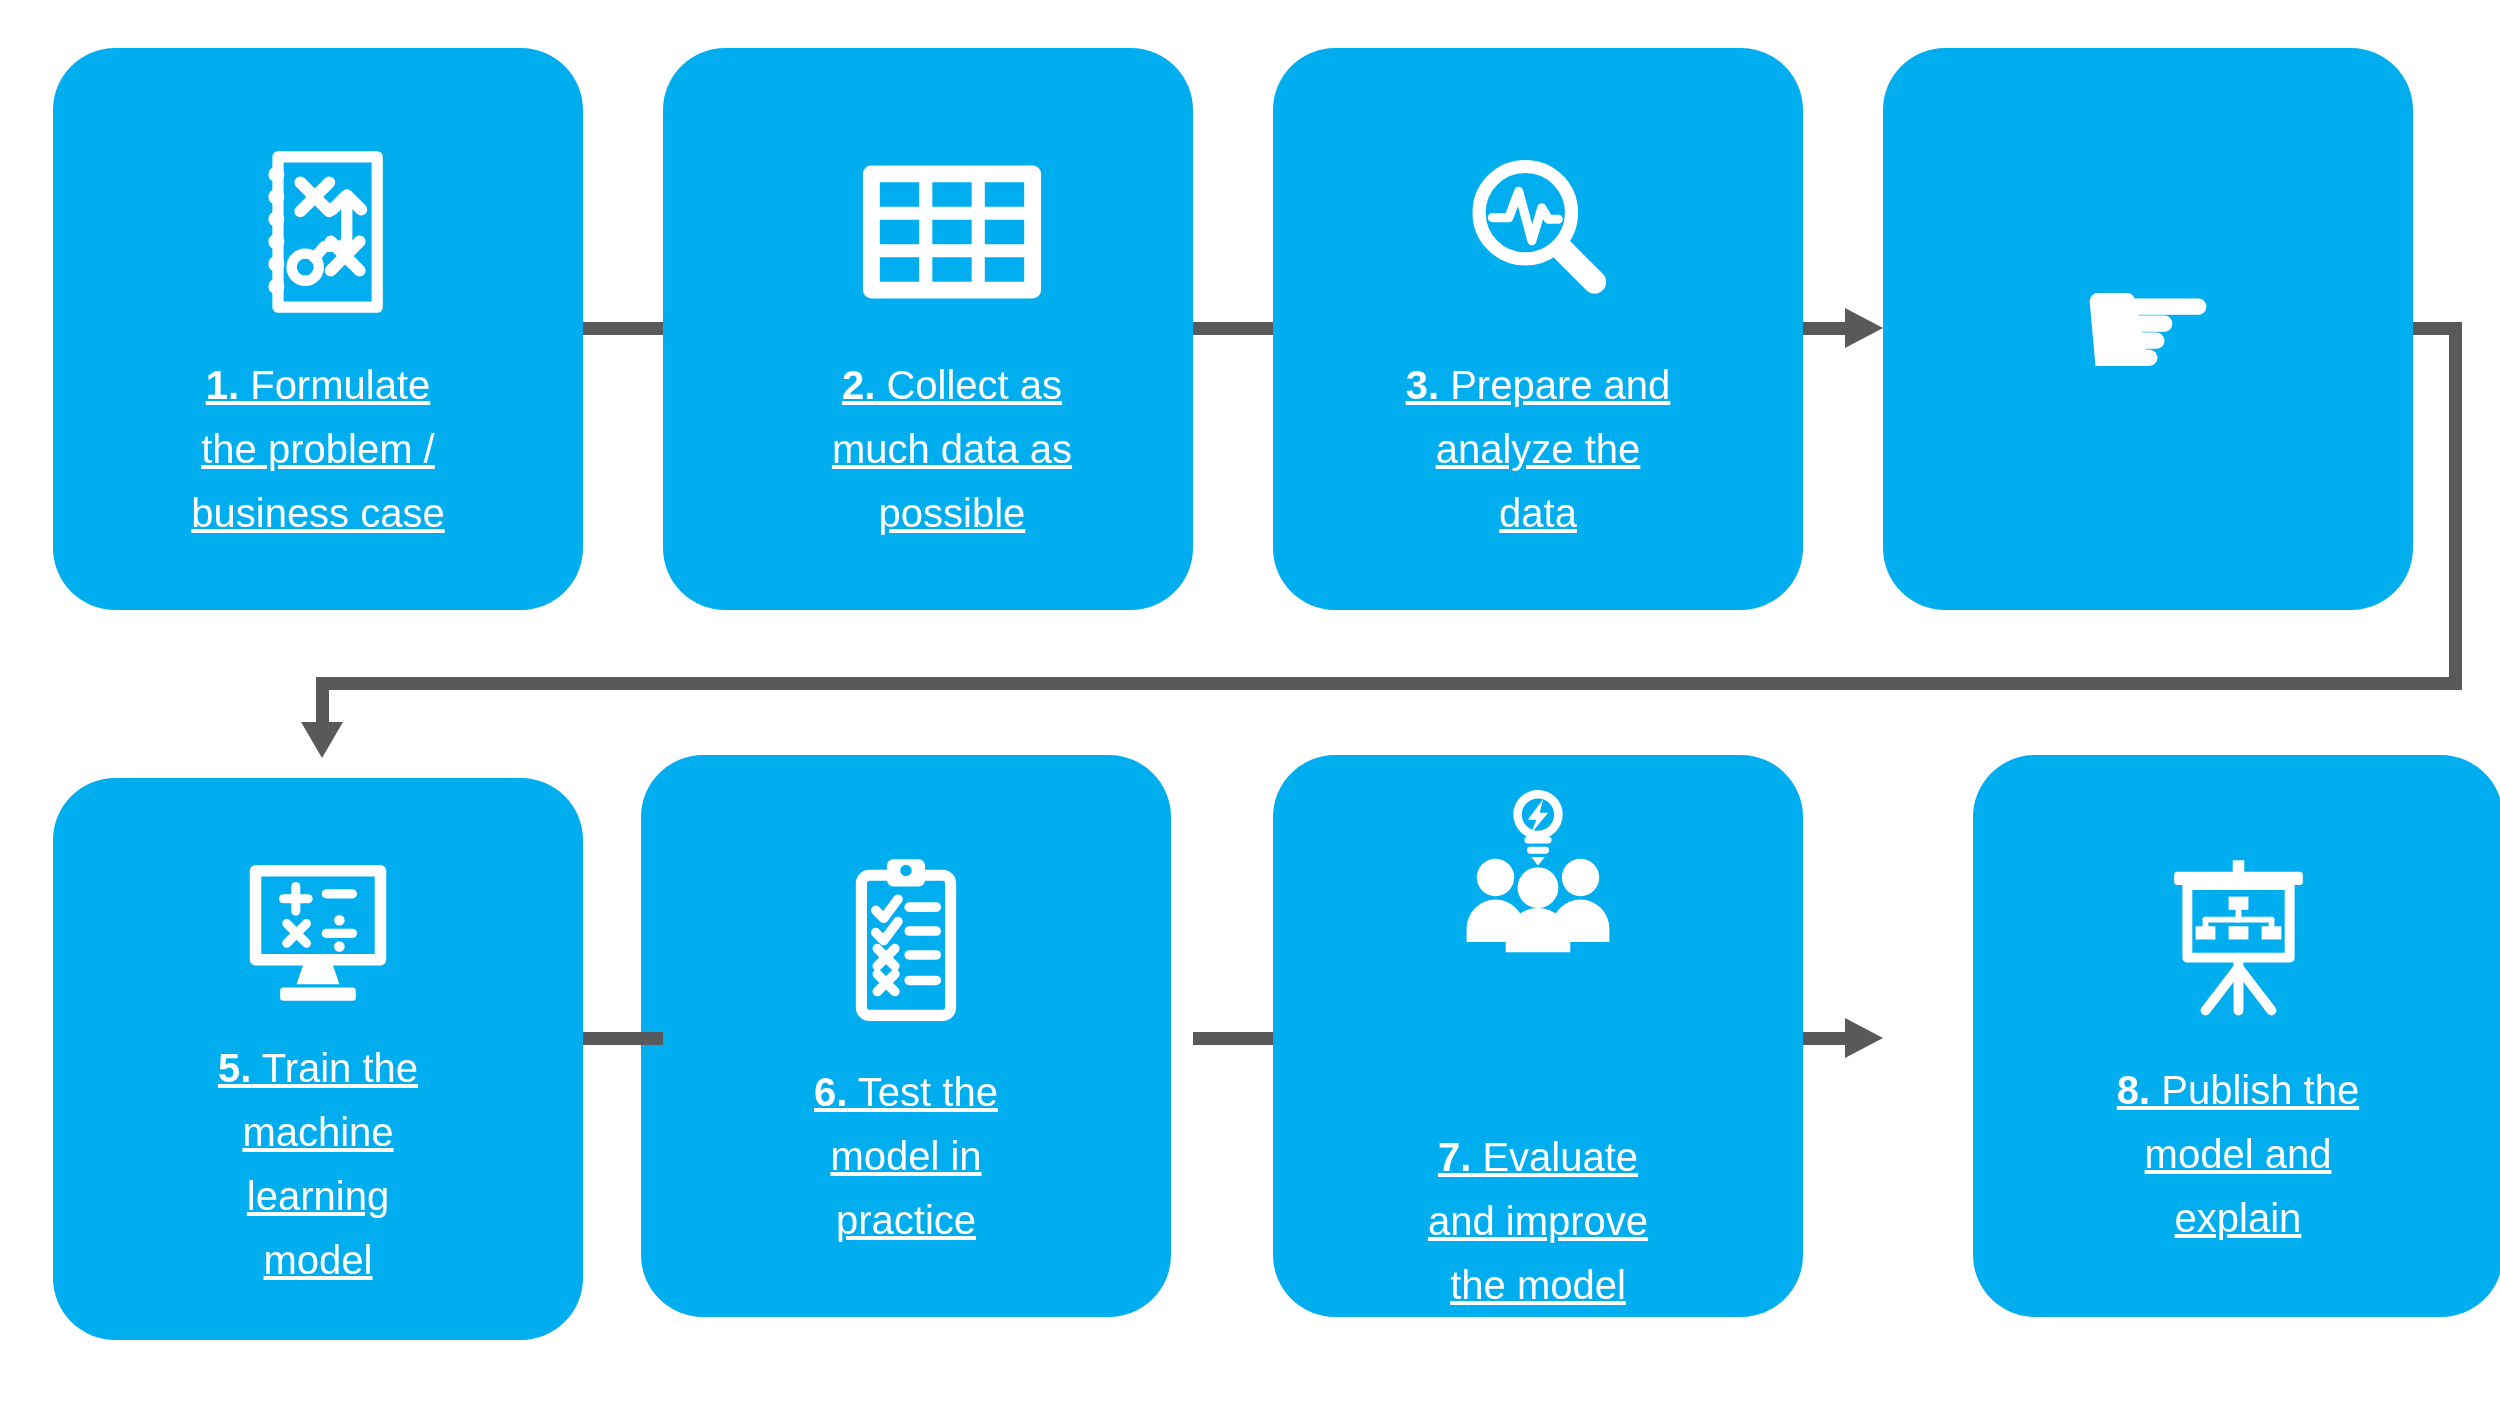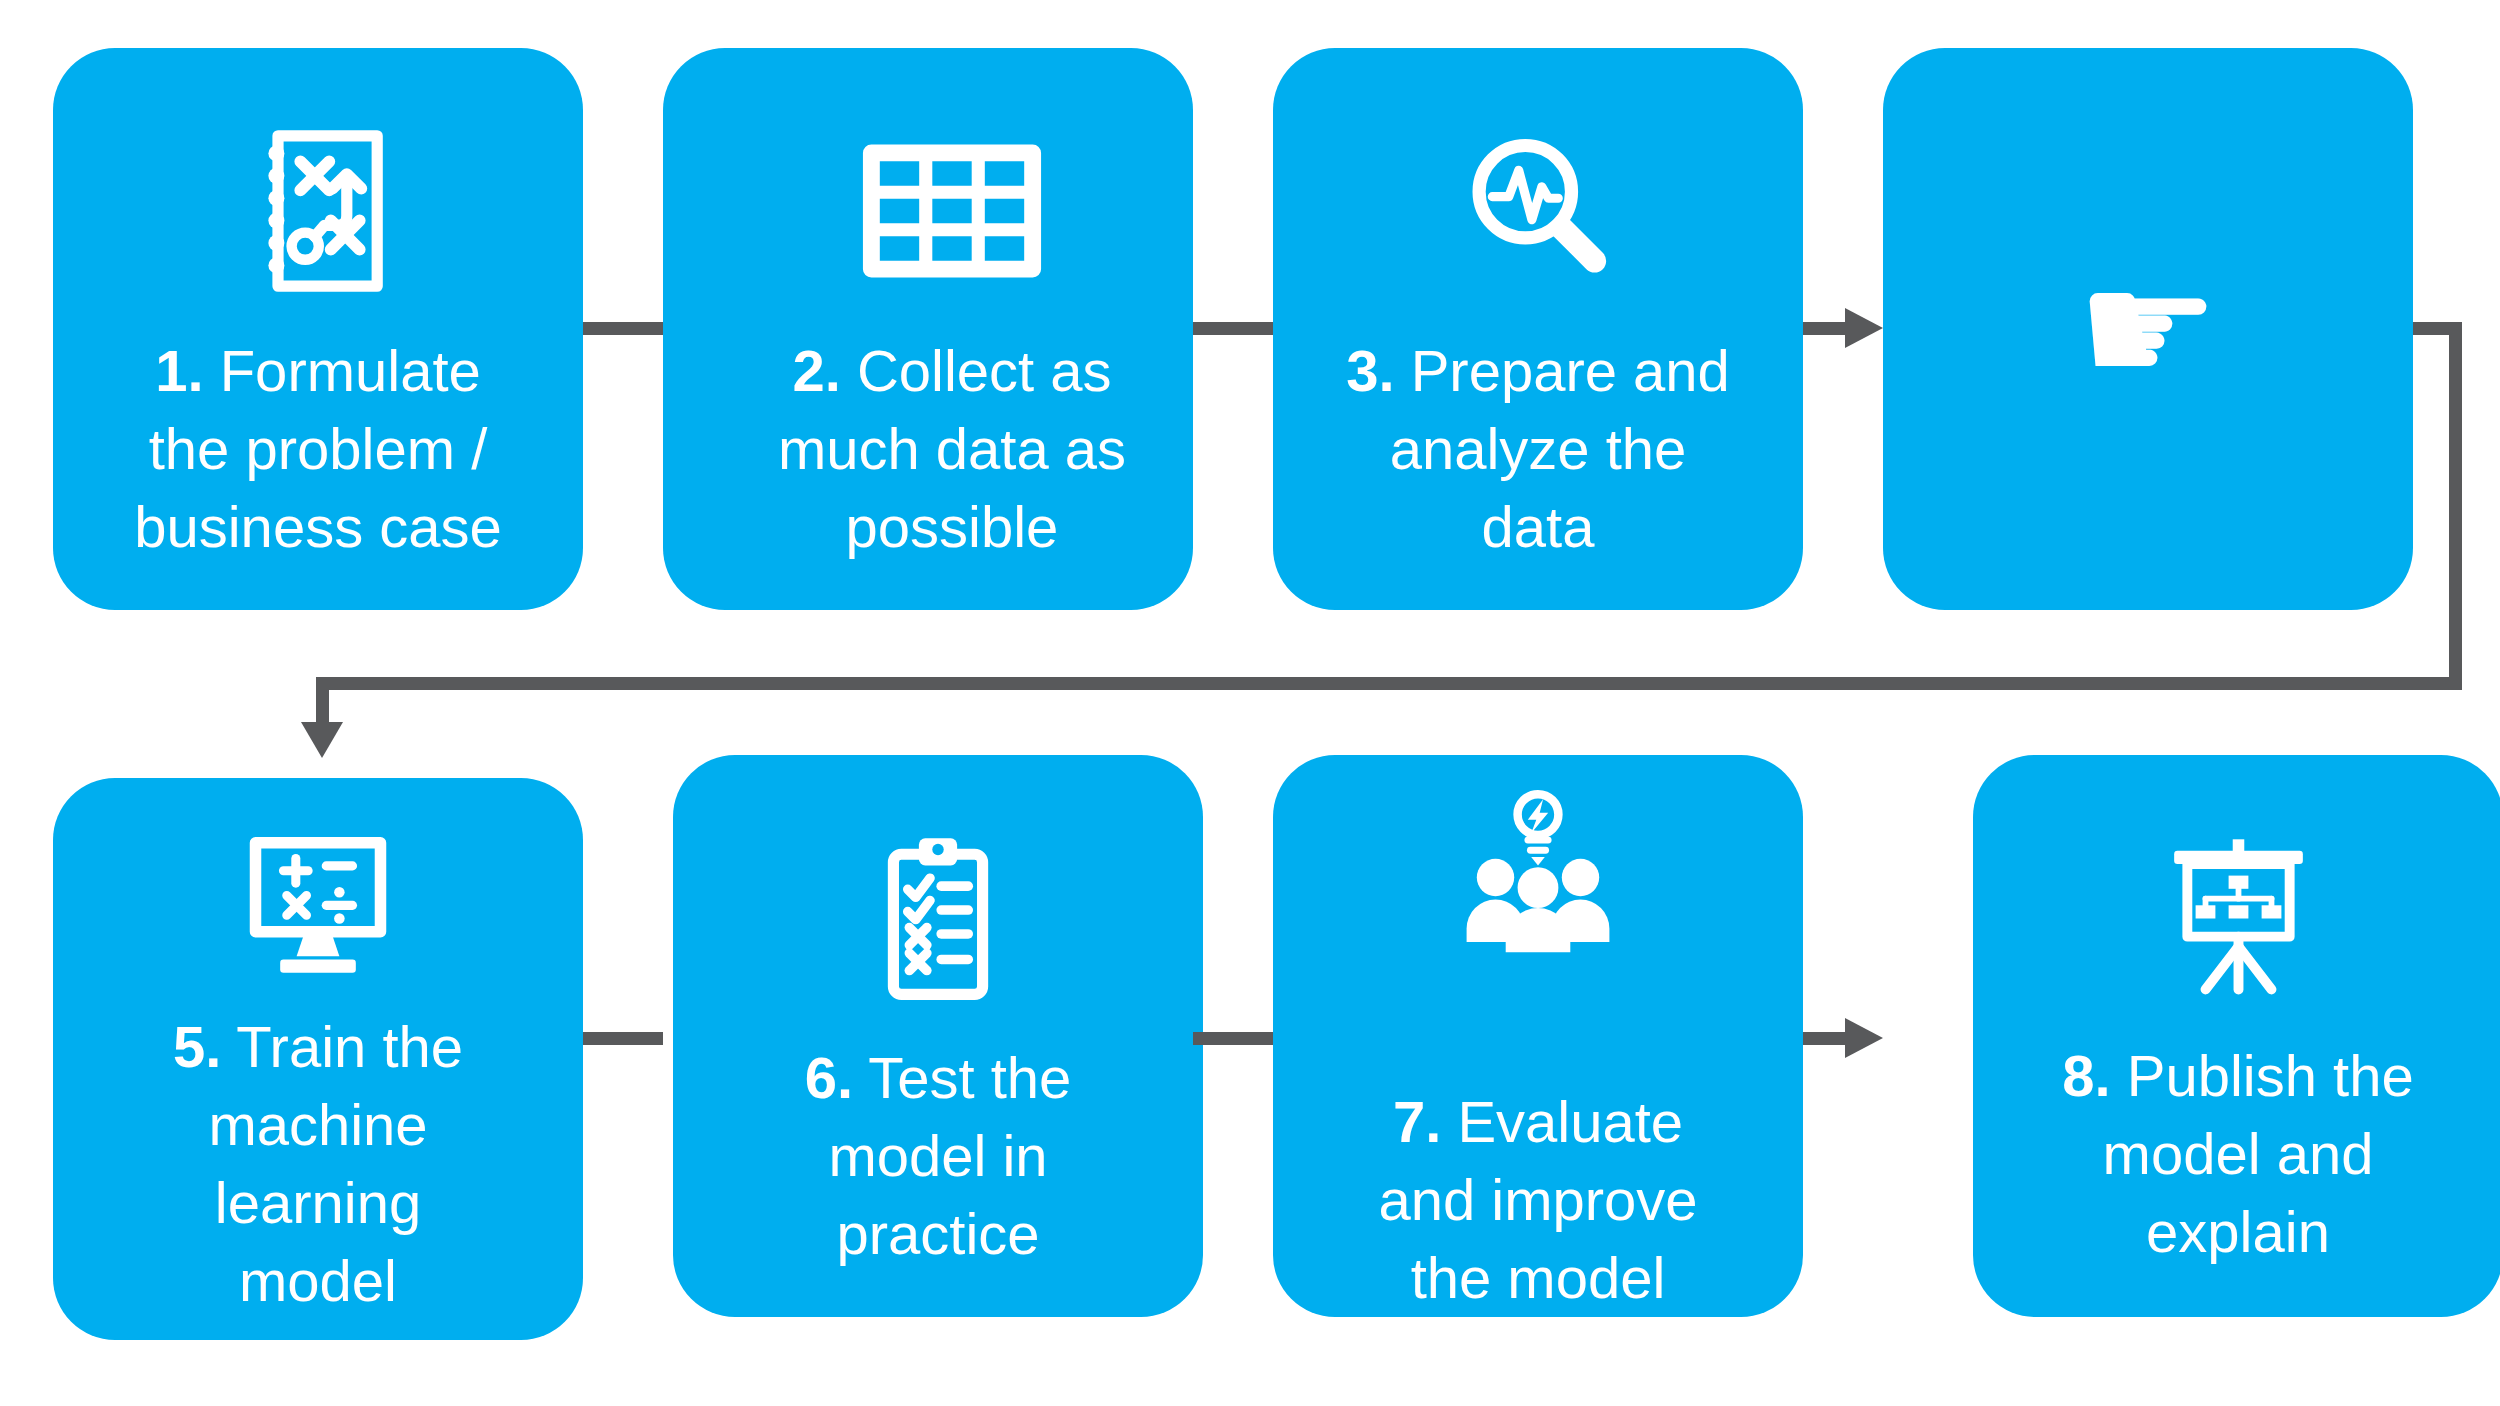--- a/index.html
+++ b/index.html
@@ -7,21 +7,21 @@
     position:relative;width:2500px;height:1406px;background:#fff;
     font-family:"Liberation Sans","DejaVu Sans",sans-serif;overflow:hidden;
   }
   .card{
     position:absolute;width:530px;height:562px;border-radius:62px;
     background:var(--blue);color:#fff;box-sizing:border-box;
     display:flex;flex-direction:column;align-items:center;justify-content:center;
     text-align:center;padding-top:34px;
   }
   .icon{display:flex;align-items:center;justify-content:center;margin-bottom:36px;}
-  .label{font-size:58px;line-height:78px;font-weight:400;}
+  .label{font-size:40px;line-height:64px;font-weight:400;text-decoration:underline;}
   .num{font-weight:700;}
   .hand-glyph{font-family:"DejaVu Sans",sans-serif;font-size:160px;line-height:165px;color:#fff;}
   .conn{position:absolute;background:var(--gray);}
   .arrow-right{
     position:absolute;width:0;height:0;
     border-top:20px solid transparent;border-bottom:20px solid transparent;
     border-left:38px solid var(--gray);
   }
   .arrow-down{
     position:absolute;width:0;height:0;
@@ -100,21 +100,21 @@
         <line class="s" x1="55" y1="44" x2="71" y2="44" stroke-width="5.5"></line>
         <circle class="f" cx="63" cy="36" r="3.2"></circle>
           <circle class="f" cx="63" cy="52" r="3.2"></circle>
         <polygon class="f" points="42,60 58,60 63,75 37,75"></polygon>
         <rect class="f" x="27" y="77" width="46" height="8" rx="2"></rect>
       </svg>
     </div>
     <div class="label"><span class="num">5.</span><span> Train the<br>machine<br>learning<br>model</span></div>
   </div>
 
-  <div class="card" style="left:673px;top:755px;">
+  <div class="card" style="left:641px;top:755px;">
     <div class="icon" style="height:170px;">
       <svg width="160" height="172" viewBox="0 0 100 108">
         <rect class="s" x="22" y="14" width="56" height="88" rx="5" stroke-width="7"></rect>
         <rect class="f" x="38" y="4" width="24" height="17" rx="4"></rect>
         <circle cx="50" cy="11" r="3.6" fill="var(--blue)"></circle>
         <polyline class="s" points="31,36 36,41 45,29" stroke-width="6"></polyline>
         <polyline class="s" points="31,50 36,55 45,43" stroke-width="6"></polyline>
         <line class="s" x1="32" y1="60" x2="43" y2="71" stroke-width="6"></line>
         <line class="s" x1="43" y1="60" x2="32" y2="71" stroke-width="6"></line>
         <line class="s" x1="32" y1="76" x2="43" y2="87" stroke-width="6"></line>

